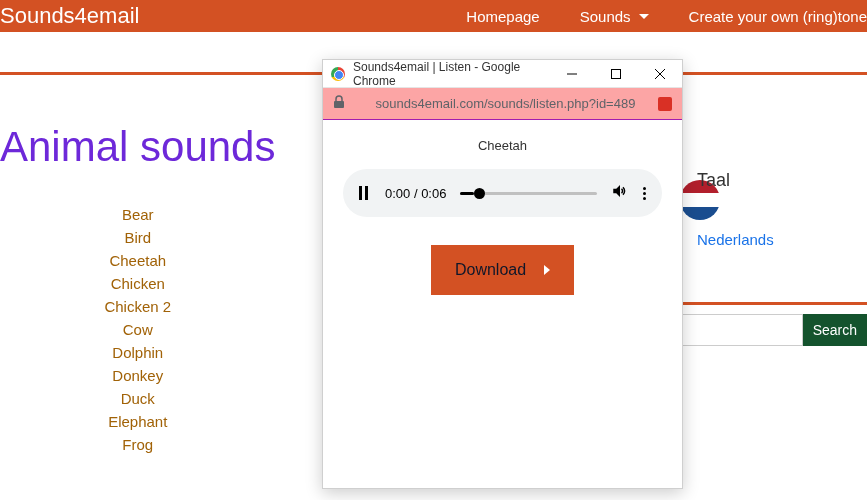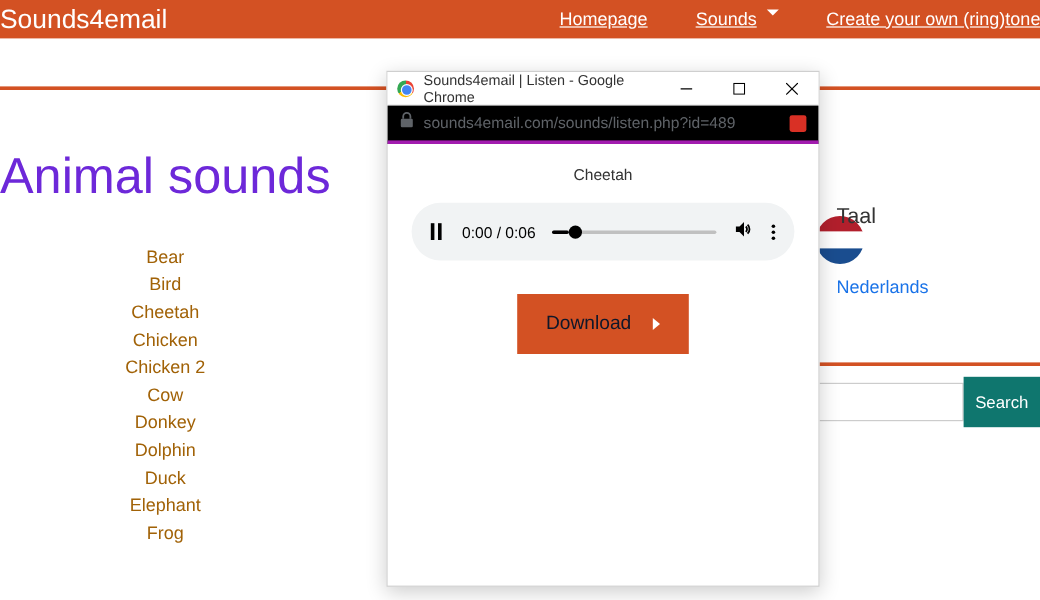--- a/index.html
+++ b/index.html
@@ -1,21 +1,21 @@
 <!DOCTYPE html>
 <html><head>
 <meta charset="utf-8">
 <style>
 * { margin: 0; padding: 0; box-sizing: border-box; }
 body { font-family: Arial, sans-serif; width: 867px; height: 500px; overflow: hidden; background: #fff; position: relative; }
 
 .header { background: #d35123; height: 32px; display: flex; align-items: center; padding: 0 0 0 0; color: #fff; }
 .logo { font-size: 22px; font-weight: 400; padding-left: 0; }
 .nav { margin-left: auto; display: flex; align-items: center; gap: 40px; padding-right: 0; }
-.nav-item { font-size: 15px; display: flex; align-items: flex-start; gap: 8px; cursor: pointer; text-decoration: underline; }
+.nav-item { font-size: 15px; display: flex; align-items: center; gap: 8px; cursor: pointer; }
 .caret-down { width: 0; height: 0; border-left: 5px solid transparent; border-right: 5px solid transparent; border-top: 5px solid #fff; }
 
 .orange-line { height: 3px; background: #d35123; margin-top: 40px; }
 .orange-line2 { height: 3px; background: #d35123; position: absolute; left: 680px; right: 0; top: 302px; }
 
 .main { display: flex; margin-top: 48px; }
 .left-col { flex: 0 0 auto; padding-left: 0; }
 .page-title { font-size: 42px; font-weight: 300; color: #6d28d9; margin-bottom: 32px; }
 .sound-list { list-style: none; }
 .sound-list li { color: #a16207; font-size: 15px; line-height: 23px; cursor: pointer; text-align: center; }
@@ -24,32 +24,32 @@
 .taal-heading { font-size: 18px; color: #333; font-weight: 400; margin-bottom: 40px; }
 .lang-link { color: #1a73e8; font-size: 15px; cursor: pointer; }
 
 .flag-circle { position: absolute; top: 180px; left: 680px; width: 40px; height: 40px; border-radius: 50%; overflow: hidden; }
 .flag-circle .r { height: 13px; background: #b21f2c; }
 .flag-circle .w { height: 14px; background: #fff; }
 .flag-circle .b { height: 13px; background: #1a4d8f; }
 
 .search-area { position: absolute; right: 0; top: 314px; display: flex; align-items: center; }
 .search-input { width: 145px; height: 32px; border: 1px solid #ccc; padding: 0 8px; font-size: 14px; }
-.search-btn { height: 42px; background: #0f766e; color: #fff; border: none; padding: 0 10px; font-size: 14px; cursor: pointer; }
+.search-btn { height: 32px; background: #14532d; color: #fff; border: none; padding: 0 10px; font-size: 14px; cursor: pointer; }
 
 
 .chrome-popup { position: absolute; left: 322px; top: 59px; width: 361px; height: 430px; background: #fff; border: 1px solid #cfcfcf; box-shadow: 0 4px 16px rgba(0,0,0,0.2); }
 .titlebar { height: 28px; background: #fff; display: flex; align-items: center; padding: 0 0 0 8px; border-bottom: 1px solid #e5e5e5; }
 .favicon { width: 14px; height: 14px; border-radius: 50%; background: conic-gradient(#ea4335 0 33%, #fbbc05 33% 66%, #34a853 66% 100%); position: relative; margin-right: 8px; }
 .favicon::after { content: ''; position: absolute; top: 3px; left: 3px; width: 8px; height: 8px; border-radius: 50%; background: #4285f4; border: 1px solid #fff; }
 .wtitle { font-size: 12px; color: #333; flex: 1; }
 .winctl { display: flex; }
 .winbtn { width: 44px; height: 28px; display: flex; align-items: center; justify-content: center; cursor: pointer; }
 .winbtn svg { width: 10px; height: 10px; }
-.addr { height: 32px; display: flex; align-items: center; padding: 0 10px; background: #000000; border-bottom: 3px solid #a21caf; }
+.addr { height: 32px; display: flex; align-items: center; padding: 0 10px; background: #fca5a5; border-bottom: 1px solid #a21caf; text-align: center; }
 .lock { margin-right: 8px; color: #5f6368; }
 .url { font-size: 13px; color: #5f6368; flex: 1; }
 .ext-icon { width: 14px; height: 14px; background: #d93025; border-radius: 2px; }
 .popup-body { padding: 18px 20px; text-align: center; }
 .sound-title { font-size: 13px; color: #333; margin-bottom: 16px; }
 .player { background: #f1f3f4; border-radius: 30px; height: 48px; display: flex; align-items: center; padding: 0 16px; gap: 14px; }
 .pause-btn { width: 12px; display: flex; gap: 3px; cursor: pointer; }
 .pause-btn span { width: 3px; height: 14px; background: #000; }
 .time { font-size: 13px; color: #000; }
 .track { flex: 1; height: 3px; background: #c0c0c0; position: relative; border-radius: 2px; }
@@ -85,22 +85,22 @@
 <div class="main">
   <div class="left-col">
     <h1 class="page-title">Animal sounds</h1>
     <ul class="sound-list" id="sound-list">
         <li>Bear</li>
         <li>Bird</li>
         <li>Cheetah</li>
         <li>Chicken</li>
         <li>Chicken 2</li>
         <li>Cow</li>
+        <li>Dolphin</li>
         <li>Donkey</li>
-        <li>Dolphin</li>
         <li>Duck</li>
         <li>Elephant</li>
         <li>Frog</li>
       </ul>
   </div>
 </div>
 
 <div class="flag-circle">
   <div class="r"></div>
     <div class="w"></div>

